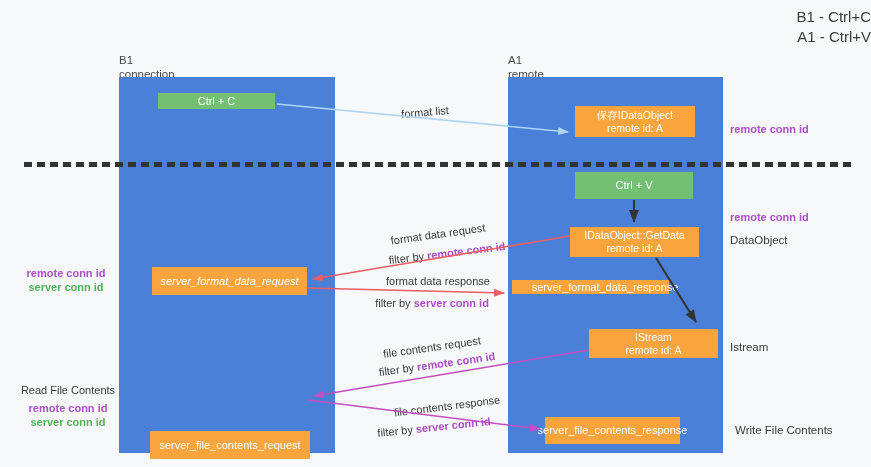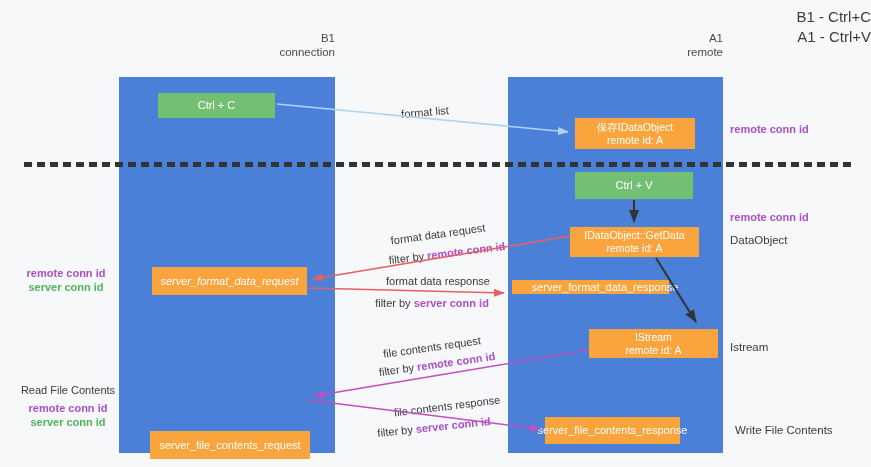--- a/index.html
+++ b/index.html
@@ -15,22 +15,22 @@
   .title-block {
     position: absolute;
     left: 0; right: 0; top: 7px;
     text-align: right;
     color: #3d3d3d;
     font-size: 15px;
     line-height: 20px;
   }
   .lane-header {
     position: absolute;
-    top: 32px;
-    text-align: right;
+    top: 54px;
+    text-align: left;
     color: #4a4a4a;
     font-size: 11.5px;
     line-height: 13.5px;
   }
   .lane {
     position: absolute;
     top: 77px;
     height: 376px;
     background: #4a80d8;
     z-index: 1;
@@ -110,25 +110,25 @@
   <div class="lane-header" style="left:508px;width:215px;">
     <div>A1</div>
     <div>remote</div>
   </div>
 
   <div class="lane" style="left:119px;width:216px;"></div>
   <div class="lane" style="left:508px;width:215px;"></div>
 
   <div class="dashed-line"></div>
 
-  <div class="node green" style="left:158px;top:93px;width:117px;height:25px;">
+  <div class="node green" style="left:158px;top:93px;width:117px;height:16px;">
     <div>Ctrl + C</div>
   </div>
 
-  <div class="node orange" style="left:575px;top:118px;width:120px;height:31px;">
+  <div class="node orange" style="left:575px;top:106px;width:120px;height:31px;">
     <div class="l2">保存IDataObject</div>
     <div class="l2">remote id: A</div>
   </div>
 
   <div class="node green" style="left:575px;top:172px;width:118px;height:27px;">
     <div>Ctrl + V</div>
   </div>
 
   <div class="node orange" style="left:570px;top:227px;width:129px;height:30px;">
     <div class="l2">IDataObject::GetData</div>

